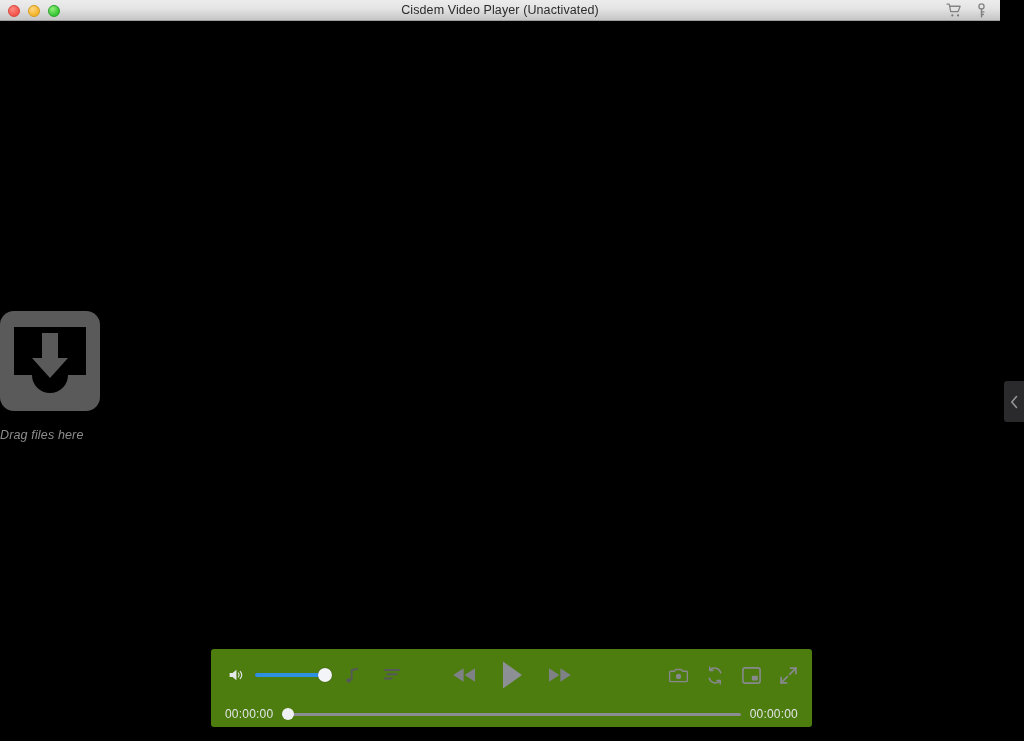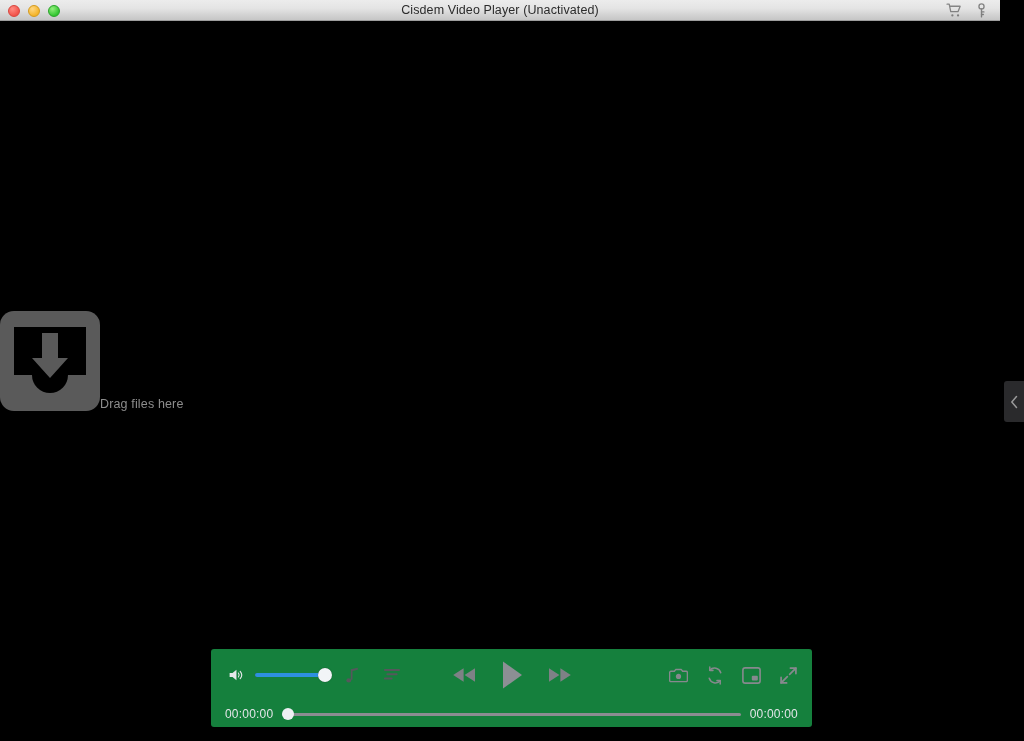--- a/index.html
+++ b/index.html
@@ -97,22 +97,23 @@
     height: 720px;
     background: #000000;
   }
 
   #drop-zone {
     position: absolute;
     left: 0;
     right: 0;
     top: 290px;
     display: flex;
-    flex-direction: row;
-    align-items: flex-end;
+    flex-direction: column;
+    align-items: flex-start;
+    font-style: italic;
   }
   #drop-icon {
     width: 100px;
     height: 100px;
     display: block;
   }
   #drop-label {
     margin-top: 17px;
     font-size: 12.5px;
     color: #8d8d8d;
@@ -136,21 +137,21 @@
   }
   #sidebar-toggle svg { display: block; }
 
   
   #control-bar {
     position: absolute;
     left: 211px;
     top: 628px;
     width: 601px;
     height: 78px;
-    background: #15803d;
+    background: #4d7c0f;
     border-radius: 3px;
     box-sizing: border-box;
   }
 
   .controls-row {
     position: relative;
     height: 52px;
     width: 100%;
   }
 

